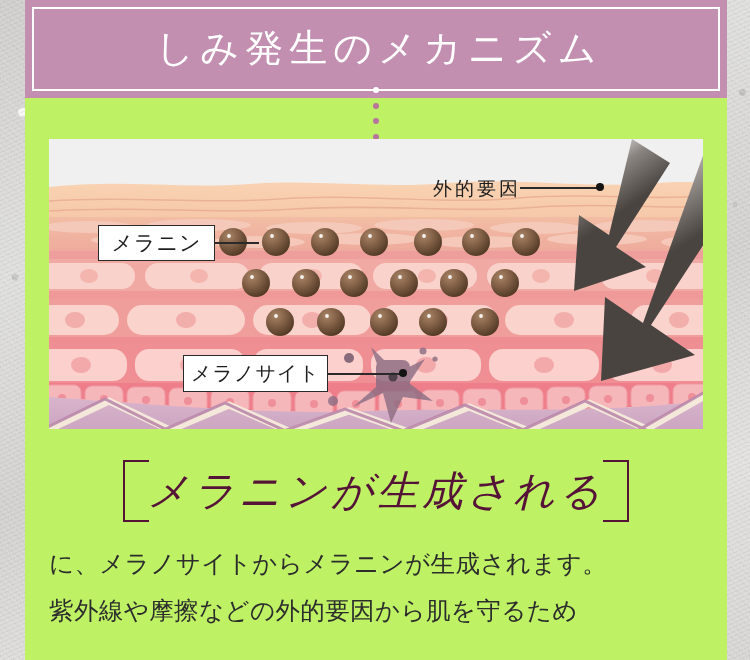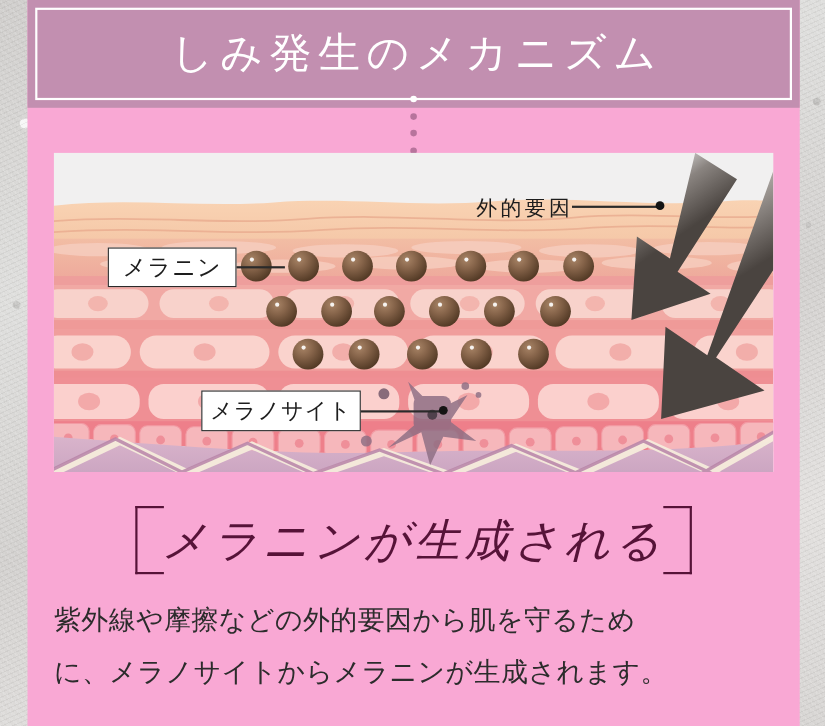--- a/index.html
+++ b/index.html
@@ -44,21 +44,21 @@
       repeating-linear-gradient(78deg, rgba(255,255,255,0.07) 0 1px, rgba(0,0,0,0) 1px 3px);
   }
 
   
   #card {
     position: absolute;
     left: 25px;
     top: 0;
     width: 702px;
     height: 660px;
-    background: #f9a8d4;
+    background: #bef264;
   }
 
   
   #header {
     position: absolute;
     left: 0;
     top: 0;
     width: 702px;
     height: 98px;
     background: #c28fb0;
@@ -473,17 +473,17 @@
   <div class="leader" style="left:495px; top:187px; width:80px;"></div>
   <div class="leader-dot" style="left:571px; top:183px;"></div>
 
   <div id="heading-wrap">
     <div id="bracket-left" class="bracket"></div>
     <div id="heading-text">メラニンが生成される</div>
     <div id="bracket-right" class="bracket"></div>
   </div>
 
   <div id="body-text">
+    <div>に、メラノサイトからメラニンが生成されます。</div>
     <div>紫外線や摩擦などの外的要因から肌を守るため</div>
-    <div>に、メラノサイトからメラニンが生成されます。</div>
   </div>
 
 </div>
 
 </body></html>

